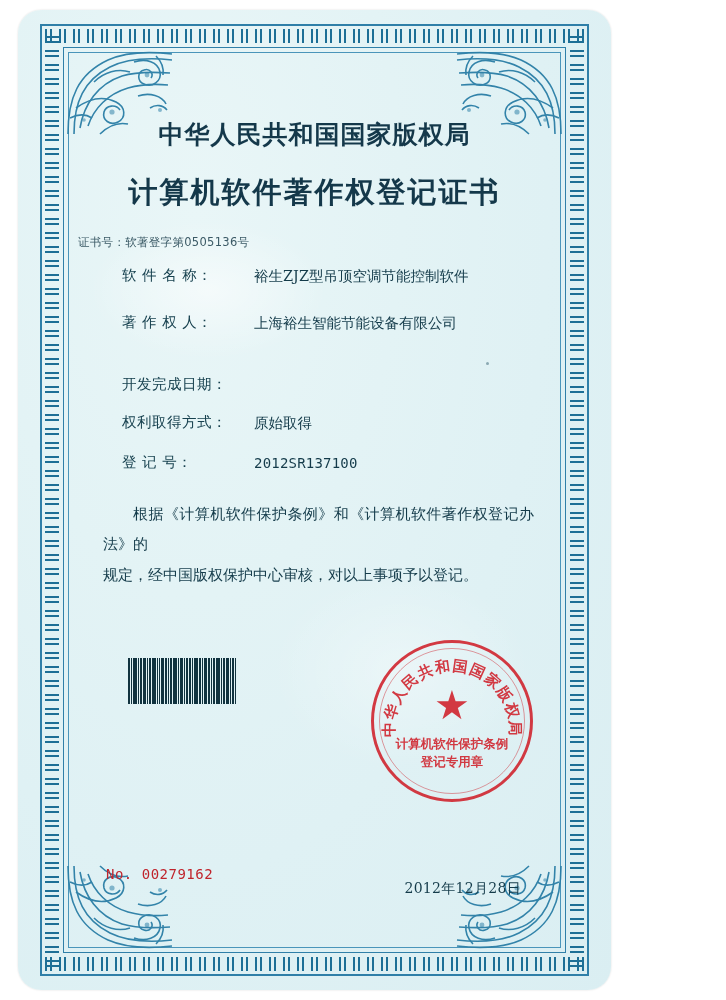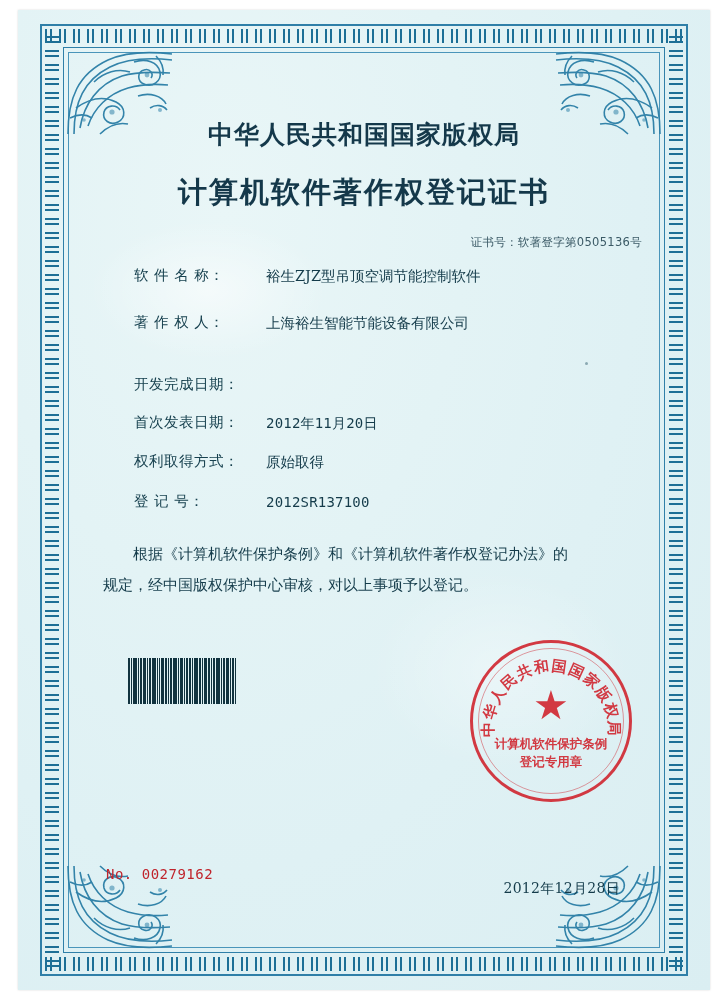--- a/index.html
+++ b/index.html
@@ -19,25 +19,26 @@
     width: 726px;
     height: 1000px;
     background: #ffffff;
   }
 
   
   .paper {
     position: absolute;
     left: 18px;
     top: 10px;
-    width: 692px;
+    width: 593px;
     height: 980px;
     background:
       radial-gradient(ellipse at 30% 20%, #e9f6f7 0%, #e3f3f5 35%, #dff1f4 60%, #daeef2 100%);
     box-shadow: 0 0 2px rgba(0,0,0,0.15);
+    border-radius: 23px;
   }
 
   
   .watermark {
     position: absolute;
     left: 70px;
     top: 210px;
     width: 240px;
     height: 140px;
     border-radius: 50%;
@@ -168,21 +169,21 @@
     text-align: center;
     font-family: "DejaVu Serif", "Liberation Serif", serif;
     font-weight: bold;
     font-size: 29px;
     letter-spacing: 2px;
     color: #14384a;
     margin-top: 22px;
   }
 
   .cert-no {
-    text-align: right;
+    text-align: left;
     font-size: 11.5px;
     color: #3b5a66;
     margin-top: 22px;
     padding-right: 8px;
     letter-spacing: 0.3px;
   }
 
   .fields {
     margin-top: 16px;
     padding-left: 44px;
@@ -195,21 +196,20 @@
     color: #17414f;
     font-size: 14.5px;
   }
   .field-row.tall { margin-bottom: 26px; }
   .field-label {
     width: 132px;
     flex: 0 0 132px;
     letter-spacing: 0.5px;
     color: #17414f;
     font-family: "DejaVu Serif", "Liberation Serif", serif;
-    margin-left: 12px;
   }
   .field-value {
     flex: 1;
     color: #143b4a;
     font-family: "DejaVu Serif", "Liberation Serif", serif;
     line-height: 1.45;
   }
   .field-value .sub {
     display: block;
     font-family: "DejaVu Sans Mono", "Liberation Mono", monospace;
@@ -470,24 +470,20 @@
           <div class="field-label">著 作 权 人：</div>
           <div class="field-value">上海裕生智能节能设备有限公司</div>
         </div>
 
         <div class="spacer-lg"></div>
 
         <div class="field-row">
           <div class="field-label">开发完成日期：</div>
         </div>
 
-        <div class="field-row">
-          <div class="field-label">首次发表日期：</div>
-          <div class="field-value mono">2012年11月20日</div>
-        </div>
 
         <div class="field-row">
           <div class="field-label">权利取得方式：</div>
           <div class="field-value">原始取得</div>
         </div>
 
 
         <div class="field-row">
           <div class="field-label">登 记 号：</div>
           <div class="field-value mono">2012SR137100</div>

